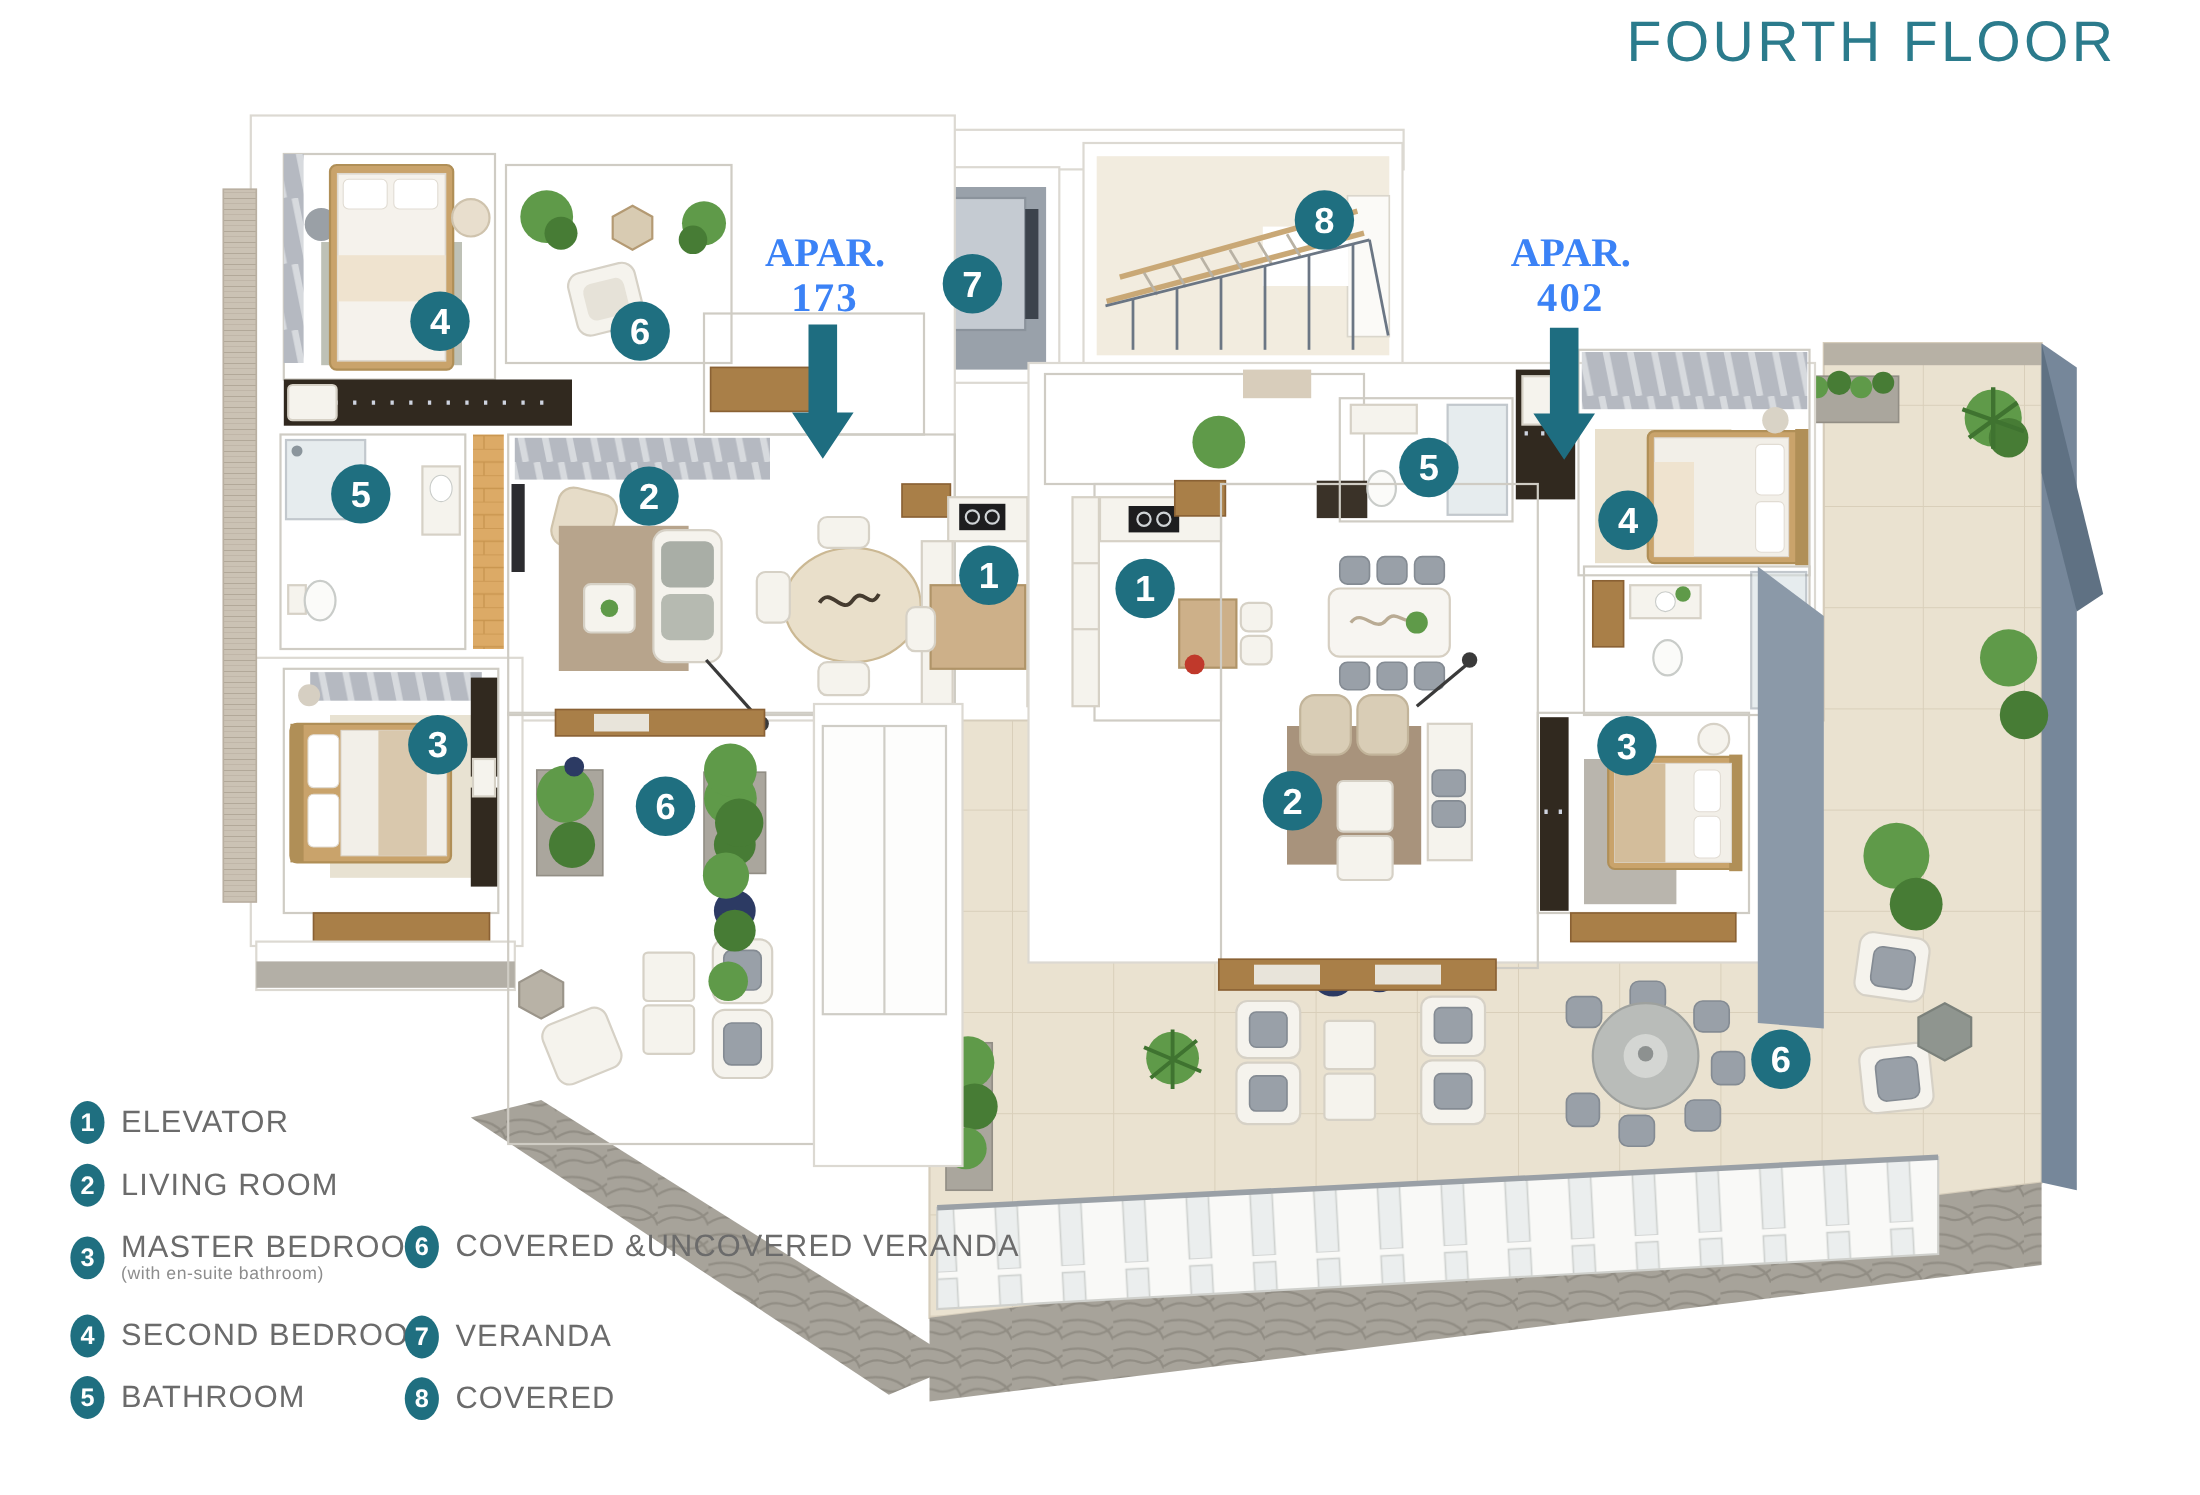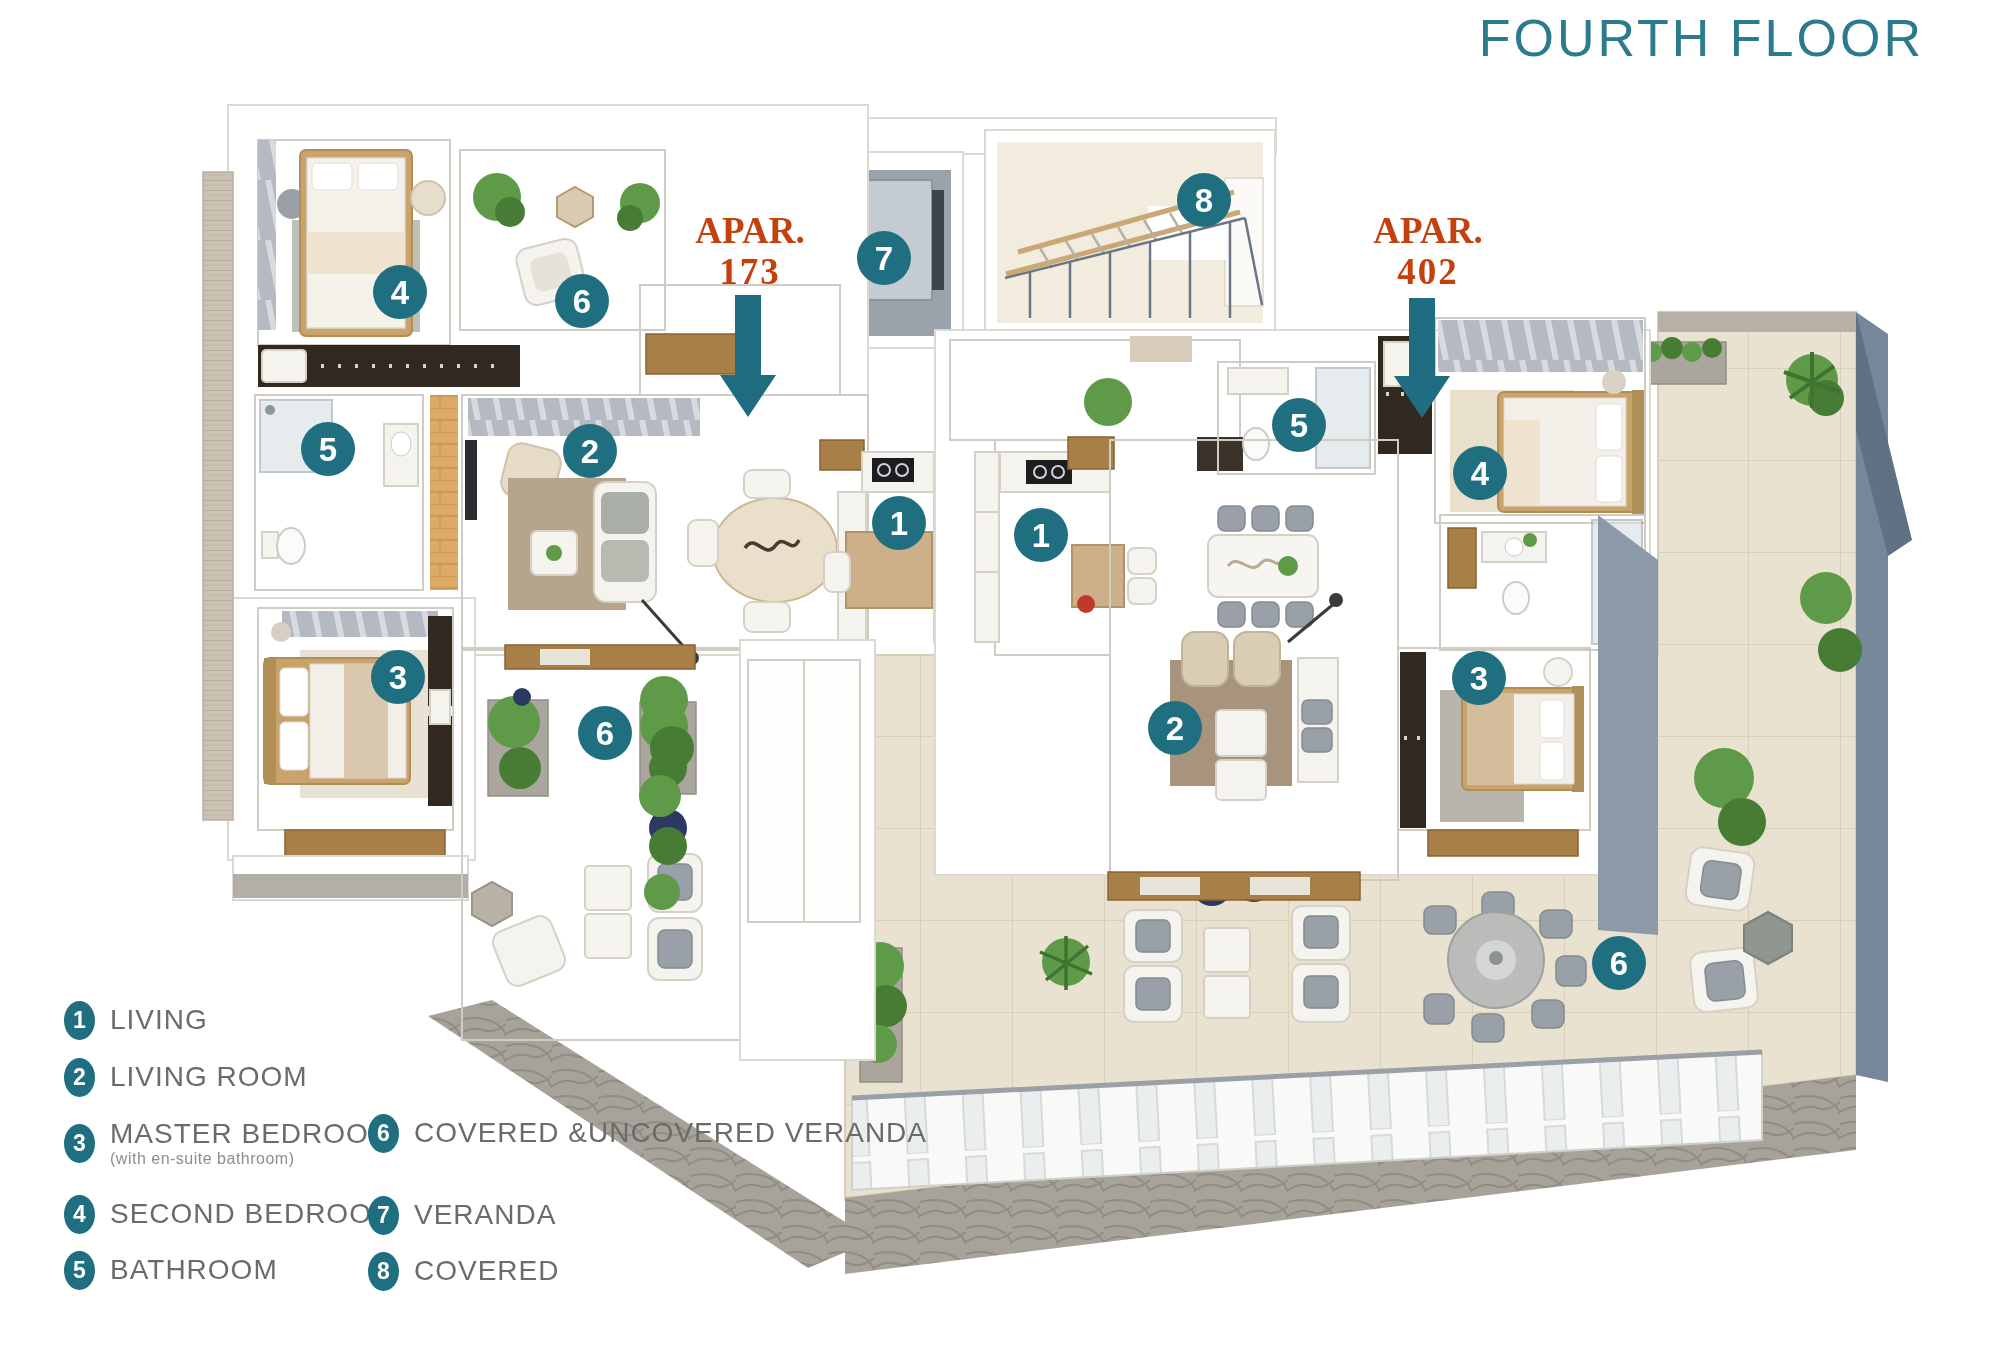--- a/index.html
+++ b/index.html
@@ -3,21 +3,21 @@
 <meta charset="utf-8">
 <style>
   html,body{margin:0;padding:0;background:#fff;width:2000px;height:1359px;overflow:hidden;
     font-family:"Liberation Sans", sans-serif;}
   #stage{position:relative;width:2000px;height:1359px;background:#fff;}
   svg{position:absolute;left:0;top:0;}
 
   
   .floor-title{position:absolute;top:8px;right:76px;font-size:52px;letter-spacing:3px;
     color:#2b7b8c;font-weight:400;}
-  .apar-label{position:absolute;text-align:center;color:#c2410c;
+  .apar-label{position:absolute;text-align:center;color:#3b82f6;
     font-family:"Liberation Serif", serif;font-weight:bold;font-size:37px;line-height:1.0;}
   .apar-label .num{display:block;margin-top:4px;letter-spacing:2px;}
   #apar-401{left:660px;top:212px;width:180px;}
   #apar-402{left:1338px;top:212px;width:180px;}
 
   
   .lg-item{position:absolute;display:flex;align-items:center;gap:15px;}
   .lg-badge{flex:0 0 auto;width:31px;height:39px;border-radius:50%;background:#1f6f80;
     color:#fff;font-weight:bold;font-size:23px;display:flex;align-items:center;justify-content:center;}
   .lg-text{color:#6b6b6b;font-size:28px;letter-spacing:1px;white-space:nowrap;line-height:1.08;}
@@ -521,21 +521,21 @@
     <span class="num">173</span>
   </div>
   <div class="apar-label" id="apar-402">
     <span>APAR.</span>
     <span class="num">402</span>
   </div>
 
   <div>
     <div class="lg-item" style="left:64px;top:1001px">
       <span class="lg-badge">1</span>
-      <span class="lg-text">LIVING</span>
+      <span class="lg-text">ELEVATOR</span>
     </div>
     <div class="lg-item" style="left:64px;top:1058px">
       <span class="lg-badge">2</span>
       <span class="lg-text">LIVING ROOM</span>
     </div>
     <div class="lg-item" style="left:64px;top:1119px">
       <span class="lg-badge">3</span>
       <span style="display:flex;flex-direction:column">
         <span class="lg-text">MASTER BEDROOM</span>
         <span class="lg-sub">(with en-suite bathroom)</span>

